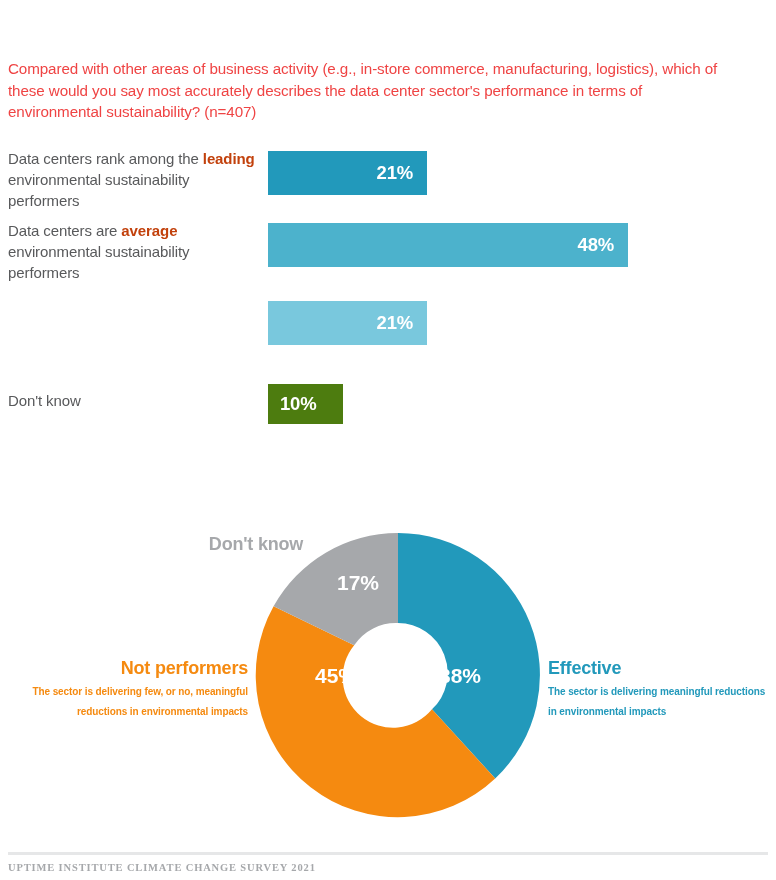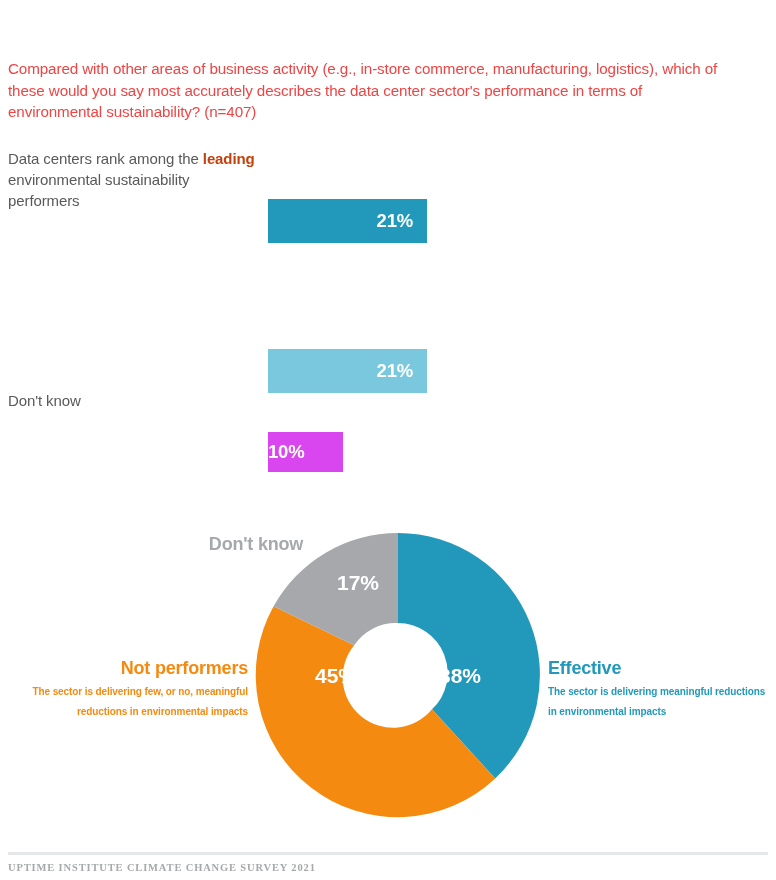--- a/index.html
+++ b/index.html
@@ -68,21 +68,20 @@
     font-size: 15px;
     line-height: 21px;
     color: #58595b;
     letter-spacing: -0.1px;
   }
   .bar-label b { font-weight: bold; color: #c2410c; }
   .bar-track {
     position: absolute;
     left: 268px;
     top: 0;
-    margin-top: 48px;
   }
   .bar-fill {
     height: 100%;
     display: flex;
     align-items: center;
     justify-content: flex-end;
     box-sizing: border-box;
     padding-right: 14px;
   }
   .bar-value {
@@ -195,35 +194,45 @@
       <div class="bar-label" style="top:0;">
         <span>Data centers rank among the </span><b>leading</b><span> environmental sustainability performers</span>
       </div>
       <div class="bar-track" style="top:3px;width:159px;height:44px;">
         <div class="bar-fill" style="background:#2299bb;">
           <span class="bar-value">21%</span>
         </div>
       </div>
     </div>
 
+    <div class="bar-row" style="top:82px;height:60px;">
+      <div class="bar-label" style="top:0;">
+        <span>Data centers are </span><b>average</b><span> environmental sustainability performers</span>
+      </div>
+      <div class="bar-track" style="top:3px;width:360px;height:44px;">
+        <div class="bar-fill" style="background:#4cb2cc;">
+          <span class="bar-value">48%</span>
+        </div>
+      </div>
+    </div>
 
     <div class="bar-row" style="top:160px;height:60px;">
       <div class="bar-track" style="top:3px;width:159px;height:44px;">
         <div class="bar-fill" style="background:#79c8dd;">
           <span class="bar-value">21%</span>
         </div>
       </div>
     </div>
 
     <div class="bar-row" style="top:240px;height:50px;">
       <div class="bar-label" style="top:12px;">
         <span>Don't know</span>
       </div>
       <div class="bar-track" style="top:6px;width:75px;height:40px;">
-        <div class="bar-fill" style="background:#d946ef;justify-content:flex-start;padding-left:0;padding-right:0;">
+        <div class="bar-fill" style="background:#4d7c0f;justify-content:flex-start;padding-left:12px;padding-right:0;">
           <span class="bar-value">10%</span>
         </div>
       </div>
     </div>
 
   </div>
 
 
   <div class="donut-wrap">
     <svg class="donut-svg" width="300" height="300" viewBox="0 0 300 300">

